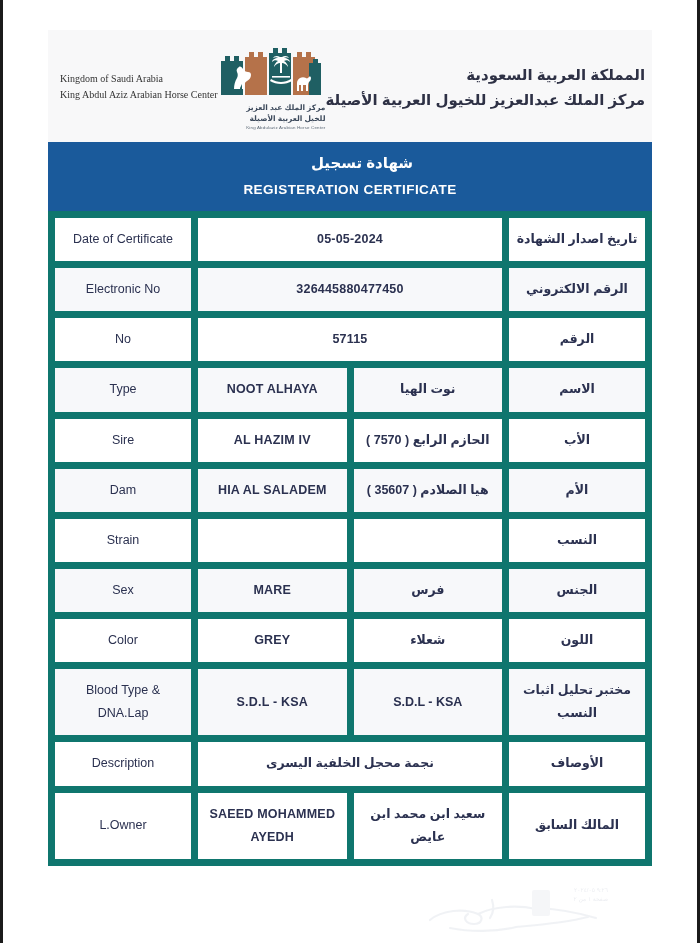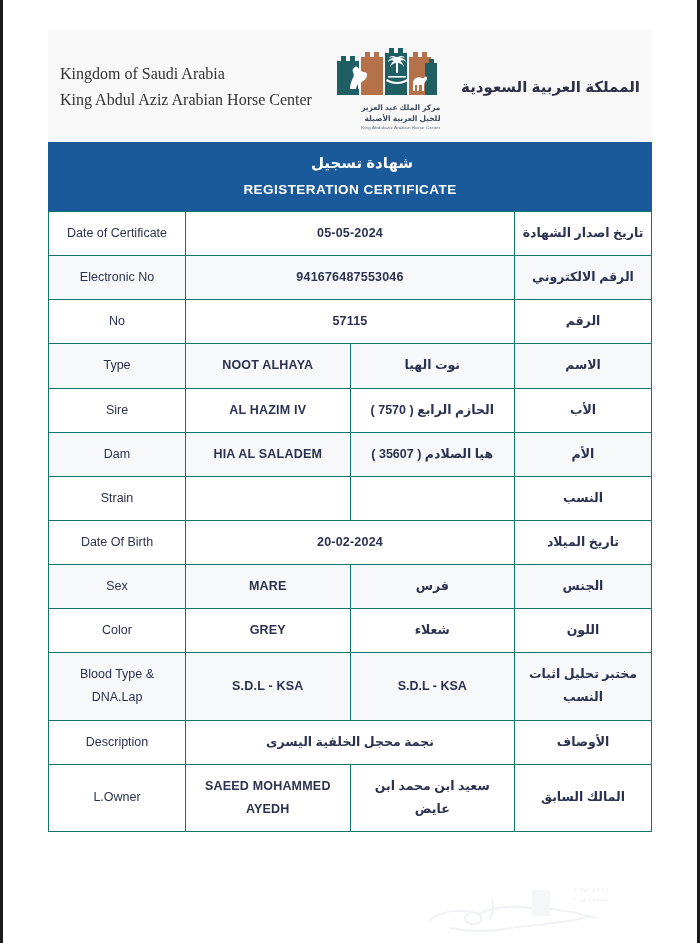--- a/index.html
+++ b/index.html
@@ -42,21 +42,21 @@
     background: #f8f8f9;
     display: flex;
     align-items: center;
     justify-content: space-between;
     padding: 14px 12px 12px 12px;
     box-sizing: border-box;
     height: 112px;
   }
   .header-en {
     font-family: "Liberation Serif", "DejaVu Serif", serif;
-    font-size: 16px;
+    font-size: 10px;
     line-height: 1.65;
     color: #333333;
     white-space: nowrap;
     text-align: left;
     flex: 0 0 auto;
   }
   .header-ar {
     font-size: 15px;
     line-height: 1.7;
     color: #2e3145;
@@ -113,21 +113,21 @@
   }
 
   
   table.cert {
     width: 100%;
     border-collapse: collapse;
     table-layout: fixed;
     font-size: 12.5px;
   }
   table.cert td {
-    border: 1px solid #0f766e;
+    border: 7px solid #0f766e;
     padding: 10px 6px;
     vertical-align: middle;
     text-align: center;
     line-height: 1.85;
     color: #2b3150;
   }
   tr.shade td { background: #f7f8fa; }
   tr.plain td { background: #ffffff; }
 
   td.lbl-en {
@@ -236,38 +236,39 @@
         </g>
       </svg>
       <div class="logo-ar">
         مركز الملك عبد العزيز<br>للخيل العربية الأصيلة
       </div>
       <div class="logo-en">King Abdulaziz Arabian Horse Center</div>
     </div>
 
     <div class="header-ar">
       <div>المملكة العربية السعودية</div>
+      <div>مركز الملك عبدالعزيز للخيول العربية الأصيلة</div>
     </div>
   </div>
 
   <div class="title-band">
     <div class="title-ar">شهادة تسجيل</div>
     <div class="title-en">REGISTERATION CERTIFICATE</div>
   </div>
 
   <table class="cert">
     <tbody>
         <tr class="plain">
           <td class="lbl-en">Date of Certificate</td>
           <td class="val-merged" colspan="2">05-05-2024</td>
           <td class="lbl-ar">تاريخ اصدار الشهادة</td>
         </tr>
         <tr class="shade">
           <td class="lbl-en">Electronic No</td>
-          <td class="val-merged" colspan="2">941676487553046</td>
+          <td class="val-merged" colspan="2">326445880477450</td>
           <td class="lbl-ar">الرقم الالكتروني</td>
         </tr>
         <tr class="plain">
           <td class="lbl-en">No</td>
           <td class="val-merged" colspan="2">57115</td>
           <td class="lbl-ar">الرقم</td>
         </tr>
         <tr class="shade">
           <td class="lbl-en">Type</td>
           <td class="val-en">NOOT ALHAYA</td>
@@ -284,25 +285,20 @@
           <td class="lbl-en">Dam</td>
           <td class="val-en">HIA AL SALADEM</td>
           <td class="val-ar">هيا الصلادم ( 35607 )</td>
           <td class="lbl-ar">الأم</td>
         </tr>
         <tr class="plain">
           <td class="lbl-en">Strain</td>
           <td class="val-en"></td>
           <td class="val-ar"></td>
           <td class="lbl-ar">النسب</td>
-        </tr>
-        <tr class="plain">
-          <td class="lbl-en">Date Of Birth</td>
-          <td class="val-merged" colspan="2">20-02-2024</td>
-          <td class="lbl-ar">تاريخ الميلاد</td>
         </tr>
         <tr class="shade">
           <td class="lbl-en">Sex</td>
           <td class="val-en">MARE</td>
           <td class="val-ar">فرس</td>
           <td class="lbl-ar">الجنس</td>
         </tr>
         <tr class="plain">
           <td class="lbl-en">Color</td>
           <td class="val-en">GREY</td>

